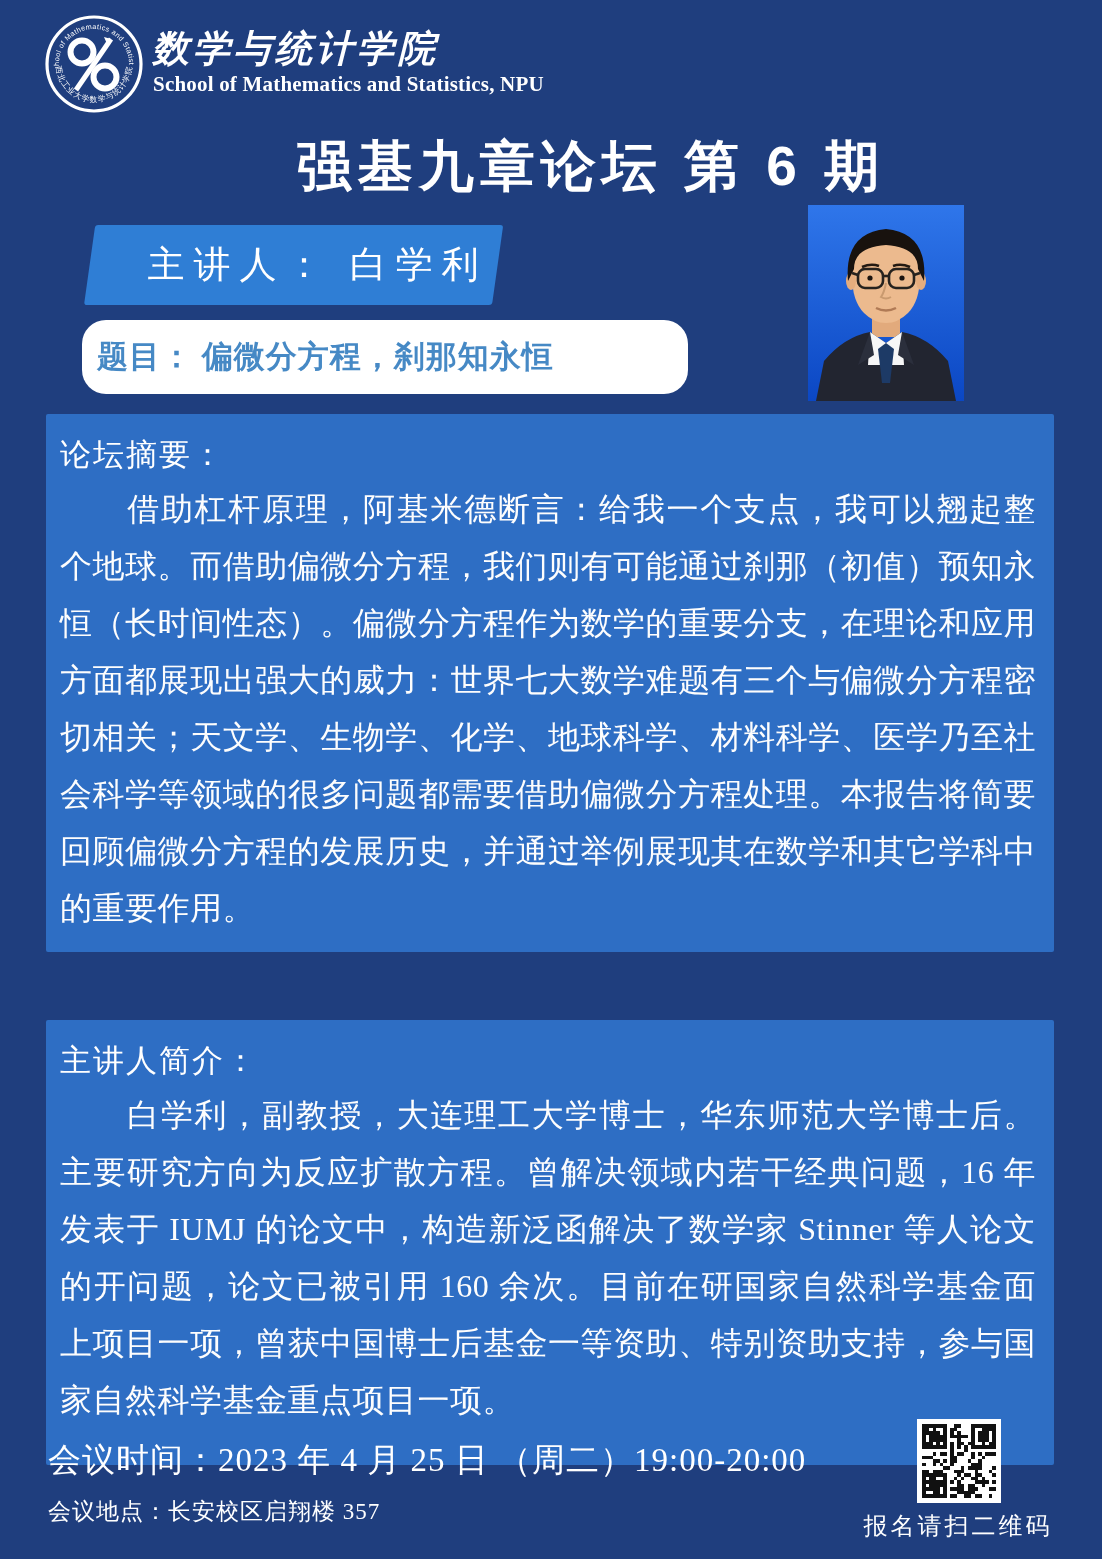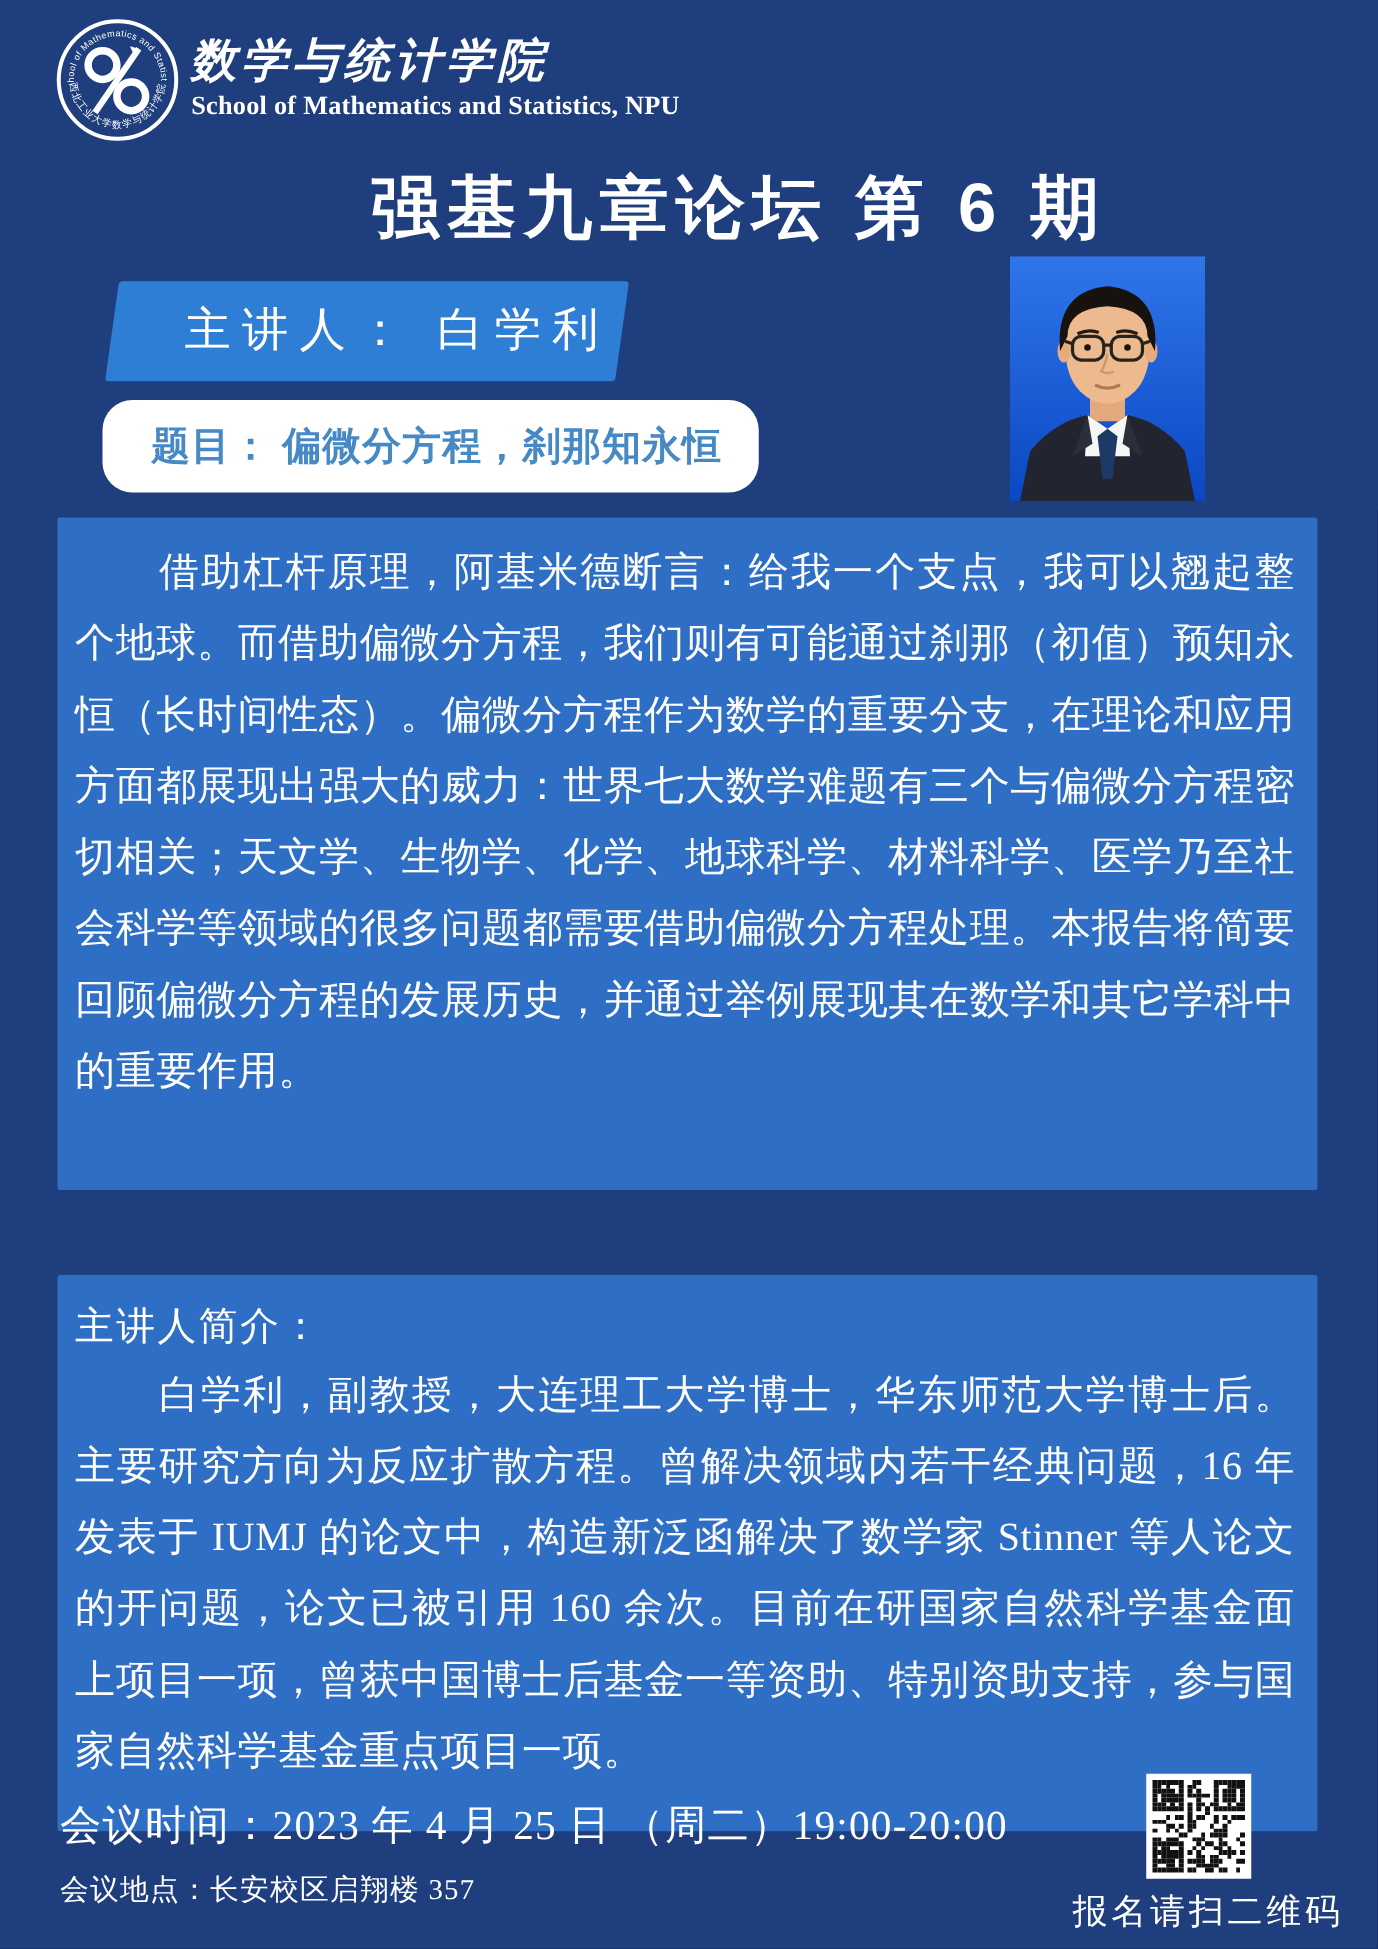--- a/index.html
+++ b/index.html
@@ -39,22 +39,22 @@
     position:absolute;left:84px;top:225px;width:408px;height:80px;
     background:var(--banner_bg);transform:skewX(-8deg);transform-origin:0 100%;
     border-radius:3px;
   }
   .banner-text{
     display:block;transform:skewX(8deg);line-height:80px;padding-left:58px;
     font-size:37px;letter-spacing:9px;white-space:nowrap;color:#fff;
   }
   
   .topic-box{
-    position:absolute;left:82px;top:320px;width:525px;height:74px;
-    background:#ffffff;border-radius:24px;padding-left:24px;
+    position:absolute;left:82px;top:320px;width:606px;height:74px;
+    background:#ffffff;border-radius:24px;
   }
   .topic-text{
     display:block;line-height:74px;padding-left:15px;font-size:31px;
     font-weight:bold;letter-spacing:1px;color:var(--topic_text);white-space:nowrap;
   }
   
   .photo{position:absolute;left:808px;top:205px;width:156px;height:196px;}
   
   .panel{
     position:absolute;left:46px;width:1008px;background:var(--panel_bg);
@@ -72,21 +72,21 @@
   .meet-place{position:absolute;left:48px;top:1496px;font-size:23px;letter-spacing:1px;white-space:nowrap;}
   .qr{
     position:absolute;left:917px;top:1419px;width:84px;height:84px;
     background:#fff;padding:5px;
   }
   .qr-grid{width:100%;height:100%;display:grid;
     grid-template-columns:repeat(21,1fr);grid-template-rows:repeat(21,1fr);}
   .qr-grid .m{background:#111;}
   .qr-caption{
     position:absolute;left:858px;top:1510px;width:200px;text-align:center;
-    font-size:28px;letter-spacing:3px;white-space:nowrap;
+    font-size:24px;letter-spacing:3px;white-space:nowrap;
   }
 </style>
 </head>
 <body>
 
 <div class="poster">
 
   <svg class="seal" viewBox="0 0 104 116" aria-hidden="true">
     <circle cx="52" cy="58" r="47" fill="none" stroke="#ffffff" stroke-width="3.2"></circle>
     <defs>
@@ -160,20 +160,21 @@
 
     <path d="M62 127 L78 138 L94 127 L96 160 L60 160 Z" fill="#f6f6f6"></path>
 
     <path d="M78 138 L70 144 L74 178 L82 178 L86 144 Z" fill="#1d3a66"></path>
 
     <path d="M62 127 L50 160 L66 150 Z" fill="#2b2f3c"></path>
     <path d="M94 127 L106 160 L90 150 Z" fill="#2b2f3c"></path>
   </svg>
 
   <div class="panel abstract">
+    <div class="panel-heading">论坛摘要：</div>
     <p class="panel-body">借助杠杆原理，阿基米德断言：给我一个支点，我可以翘起整个地球。而借助偏微分方程，我们则有可能通过刹那（初值）预知永恒（长时间性态）。偏微分方程作为数学的重要分支，在理论和应用方面都展现出强大的威力：世界七大数学难题有三个与偏微分方程密切相关；天文学、生物学、化学、地球科学、材料科学、医学乃至社会科学等领域的很多问题都需要借助偏微分方程处理。本报告将简要回顾偏微分方程的发展历史，并通过举例展现其在数学和其它学科中的重要作用。</p>
   </div>
 
   <div class="panel bio">
     <div class="panel-heading">主讲人简介：</div>
     <p class="panel-body">白学利，副教授，大连理工大学博士，华东师范大学博士后。主要研究方向为反应扩散方程。曾解决领域内若干经典问题，16 年发表于 IUMJ 的论文中，构造新泛函解决了数学家 Stinner 等人论文的开问题，论文已被引用 160 余次。目前在研国家自然科学基金面上项目一项，曾获中国博士后基金一等资助、特别资助支持，参与国家自然科学基金重点项目一项。</p>
   </div>
 
   <div class="meet-time">会议时间：2023 年 4 月 25 日 （周二）19:00-20:00</div>
   <div class="meet-place">会议地点：长安校区启翔楼 357</div>

